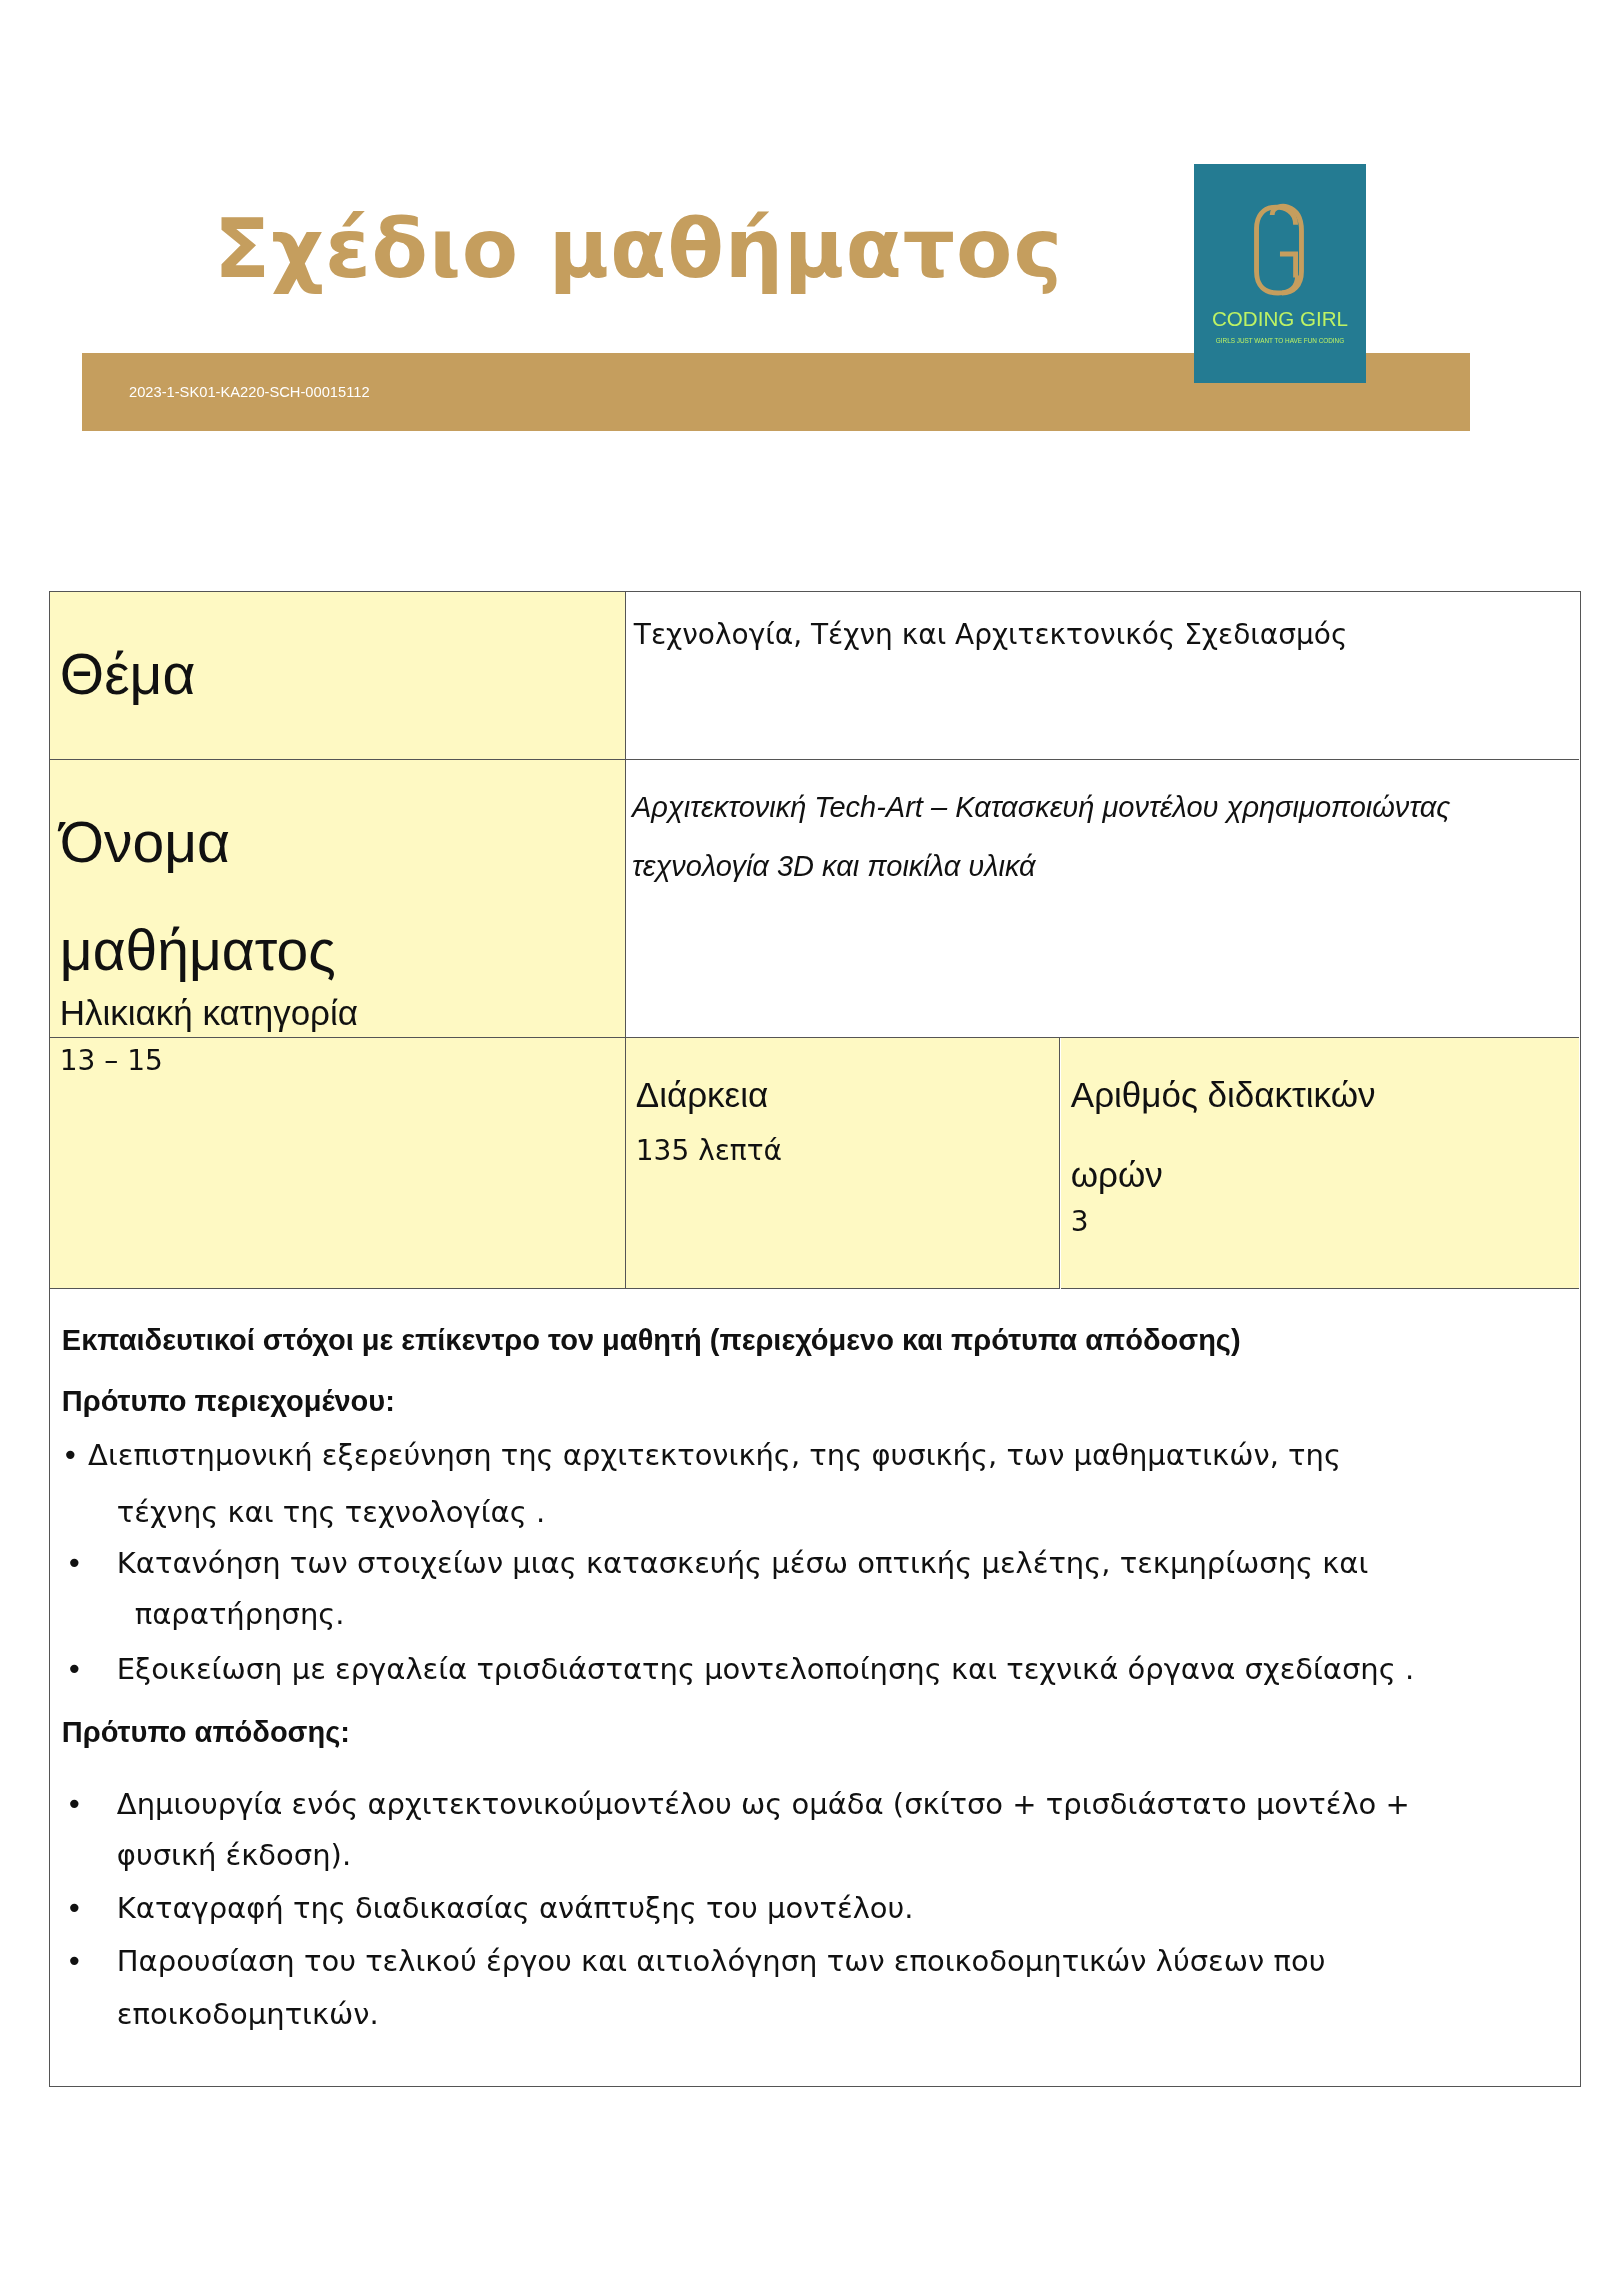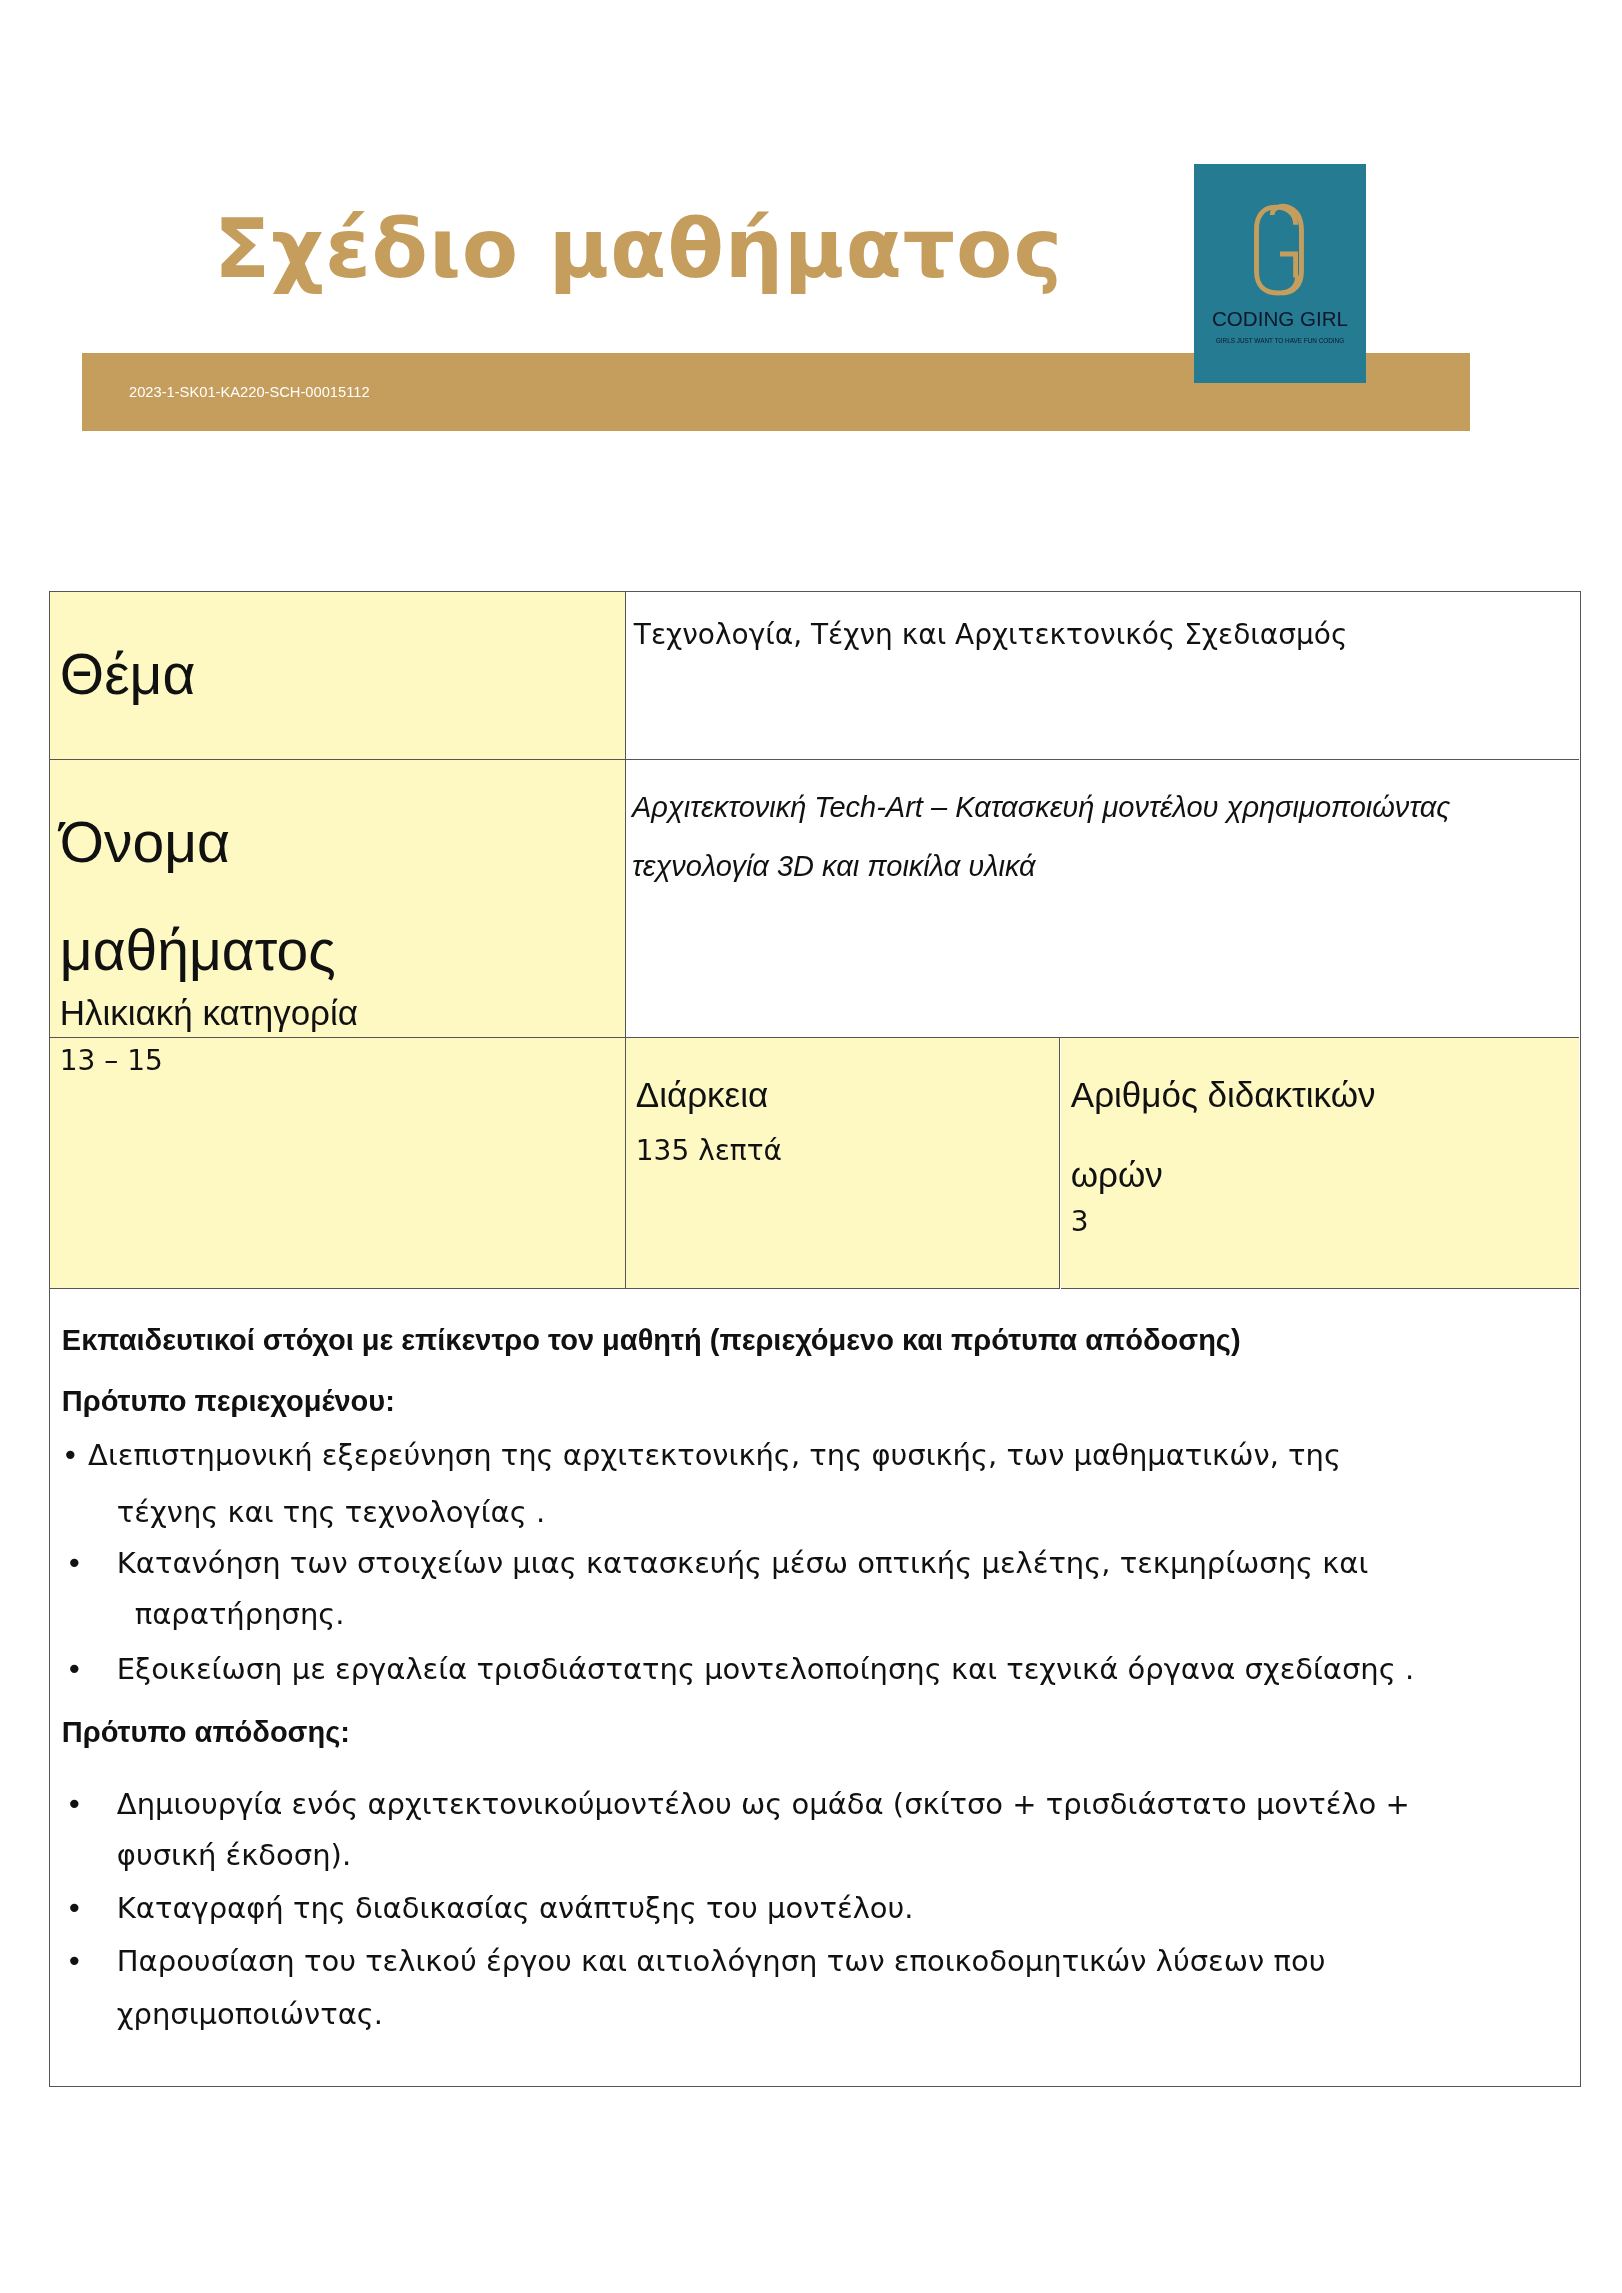--- a/index.html
+++ b/index.html
@@ -1,20 +1,20 @@
 <!DOCTYPE html>
 <html><head>
 <meta charset="utf-8">
 <style>
   html,body{margin:0;padding:0;background:#fff;}
   body{width:1622px;height:2294px;position:relative;overflow:hidden;font-family:"DejaVu Sans","Liberation Sans",sans-serif;color:#111;}
   .title{position:absolute;left:214px;top:201px;font-size:82px;font-weight:bold;color:#c59e5e;letter-spacing:1px;font-family:"DejaVu Sans",sans-serif;}
   .banner{position:absolute;left:82px;top:353px;width:1388px;height:78px;background:#c59e5e;}
   .code{position:absolute;left:129px;top:384px;font-size:14.7px;color:#fff;font-family:"Liberation Sans",sans-serif;}
-  .logo{position:absolute;left:1194px;top:164px;width:172px;height:219px;background:#247b92;text-align:center;color:#0f172a;}
+  .logo{position:absolute;left:1194px;top:164px;width:172px;height:219px;background:#247b92;text-align:center;color:#bef264;}
   .logo .g{position:absolute;left:43px;top:39px;width:84px;height:98px;}
   .logo .name{position:absolute;left:0;right:0;top:143px;font-size:20.6px;font-family:"Liberation Sans",sans-serif;}
   .logo .tag{position:absolute;left:0;right:0;top:173px;font-size:6.4px;font-family:"Liberation Sans",sans-serif;}
   .tbl{position:absolute;left:49px;top:591px;width:1532px;height:1496px;border:1.5px solid #555;box-sizing:border-box;}
   .cell{position:absolute;box-sizing:border-box;border-right:1.5px solid #555;border-bottom:1.5px solid #555;}
   .beige{background:#fef9c3;}
   .lbl-big{font-size:57px;font-family:"Liberation Sans",sans-serif;}
   .lbl-mid{font-size:35px;font-family:"Liberation Sans",sans-serif;}
   .val{font-size:28px;font-family:"DejaVu Sans",sans-serif;}
   .obj{position:absolute;left:11.8px;top:0;right:9.8px;font-family:"Liberation Sans",sans-serif;}
@@ -87,16 +87,16 @@
 
     <div class="li" style="left:3.9px;top:498px;">•</div>
     <div class="li" style="left:55px;top:498px;">Δημιουργία ενός αρχιτεκτονικούμοντέλου          ως ομάδα (σκίτσο + τρισδιάστατο μοντέλο +</div>
     <div class="li" style="left:55px;top:549px;">φυσική έκδοση).</div>
 
     <div class="li" style="left:3.9px;top:602px;">•</div>
     <div class="li" style="left:55px;top:602px;">Καταγραφή της διαδικασίας ανάπτυξης του μοντέλου.</div>
 
     <div class="li" style="left:3.9px;top:655px;">•</div>
     <div class="li" style="left:55px;top:655px;">Παρουσίαση του τελικού έργου και αιτιολόγηση των εποικοδομητικών λύσεων που</div>
-    <div class="li" style="left:55px;top:708px;">χρησιμοποιώντας.</div>
+    <div class="li" style="left:55px;top:708px;">εποικοδομητικών.</div>
   </div>
 </div>
 
 
 </body></html>

